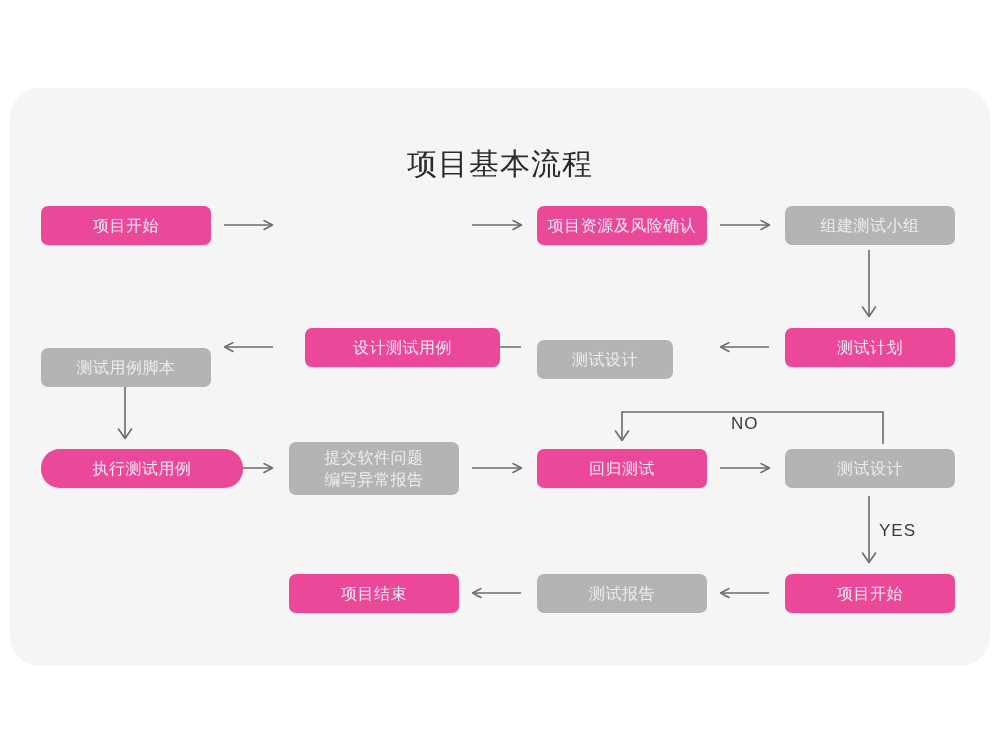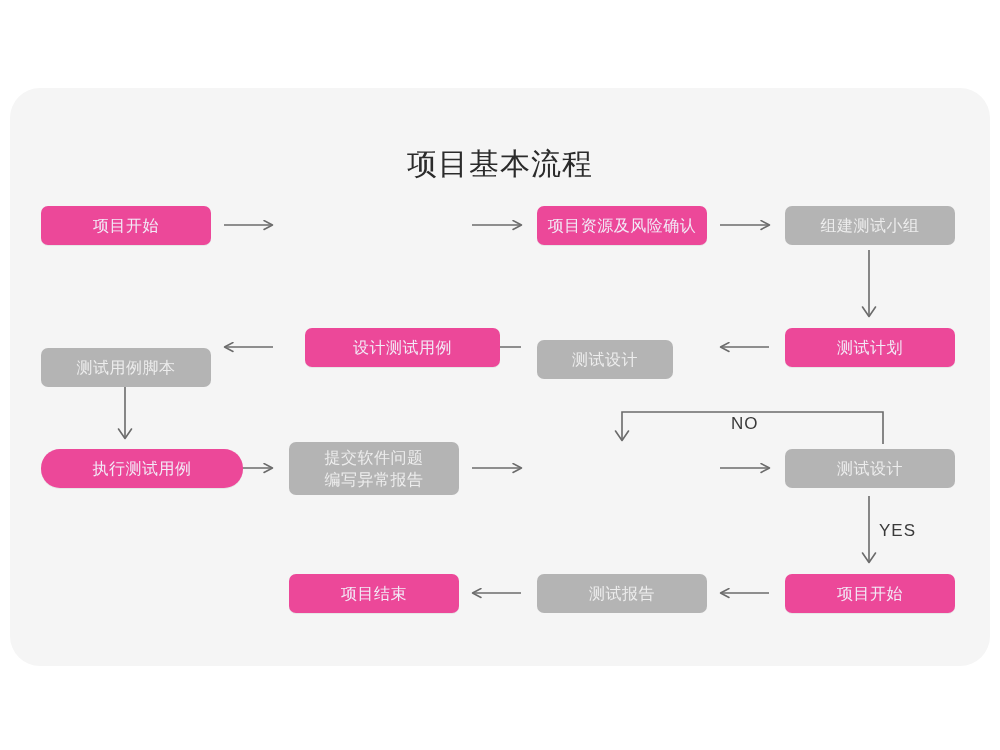--- a/index.html
+++ b/index.html
@@ -199,20 +199,23 @@
     <span class="label">测试计划</span>
   </div>
 
   <div class="node purple" style="left:41px;  top:449px; width:202px; height:39px;border-radius:19px;">
     <span class="label">执行测试用例</span>
   </div>
   <div class="node gray" style="left:289px; top:442px; width:170px; height:53px;text-align:center;">
     <span class="label">提交软件问题
 编写异常报告</span>
   </div>
+  <div class="node purple" style="left:537px; top:449px; width:170px; height:39px;">
+    <span class="label">回归测试</span>
+  </div>
   <div class="node gray" style="left:785px; top:449px; width:170px; height:39px;">
     <span class="label">测试设计</span>
   </div>
 
   <div class="node purple" style="left:289px; top:574px; width:170px; height:39px;">
     <span class="label">项目结束</span>
   </div>
   <div class="node gray" style="left:537px; top:574px; width:170px; height:39px;">
     <span class="label">测试报告</span>
   </div>

